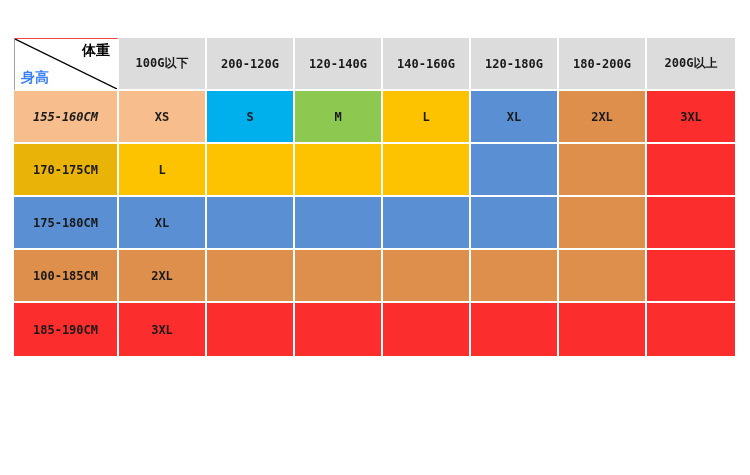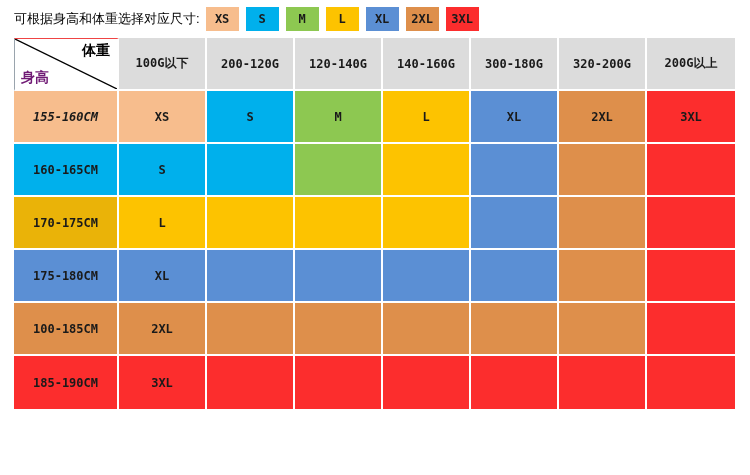--- a/index.html
+++ b/index.html
@@ -81,42 +81,30 @@
   }
   .corner svg{position:absolute;left:0;top:0;width:100%;height:100%;}
   .corner .lbl-w{
     position:absolute;right:7px;top:3px;
     font-family:"Liberation Sans","DejaVu Sans",sans-serif;
     font-size:14px;font-weight:700;color:#000;
   }
   .corner .lbl-h{
     position:absolute;left:6px;bottom:2px;
     font-family:Liberation Mono, monospace;
-    font-size:14px;font-weight:700;color:#701a75;
+    font-size:14px;font-weight:700;color:#3b82f6;
   }
   .cell{height:53px;}
   .cell.empty{color:transparent;}
 </style>
 </head>
 <body>
 
 <div id="root">
 
-  <div class="legend">
-    <span class="legend-text">可根据身高和体重选择对应尺寸:</span>
-    <div id="legend-badges" style="display:flex;align-items:center;">
-        <div class="legend-badge" style="background: rgb(247, 189, 141);">XS</div>
-        <div class="legend-badge" style="background: rgb(0, 176, 236);">S</div>
-        <div class="legend-badge" style="background: rgb(141, 200, 81);">M</div>
-        <div class="legend-badge" style="background: rgb(253, 195, 0);">L</div>
-        <div class="legend-badge" style="background: rgb(91, 143, 212);">XL</div>
-        <div class="legend-badge" style="background: rgb(222, 143, 75);">2XL</div>
-        <div class="legend-badge" style="background: rgb(252, 45, 45);">3XL</div>
-      </div>
-  </div>
 
   <table class="chart">
     <colgroup id="chart-cols">
         <col class="c-first">
         <col class="c-rest">
         <col class="c-rest">
         <col class="c-rest">
         <col class="c-rest">
         <col class="c-rest">
         <col class="c-rest">
@@ -128,45 +116,35 @@
           <svg viewBox="0 0 105 50" preserveAspectRatio="none">
             <line x1="0" y1="0" x2="105" y2="50" stroke="#000000" stroke-width="1.3"></line>
           </svg>
           <span class="lbl-w">体重</span>
           <span class="lbl-h">身高</span>
         </th>
       <th class="hdr">100G以下</th>
           <th class="hdr">200-120G</th>
           <th class="hdr">120-140G</th>
           <th class="hdr">140-160G</th>
-          <th class="hdr">300-180G</th>
-          <th class="hdr">320-200G</th>
+          <th class="hdr">120-180G</th>
+          <th class="hdr">180-200G</th>
           <th class="hdr">200G以上</th>
         </tr>
     </thead>
     <tbody id="chart-body">
         <tr>
           <td class="cell" style="background: rgb(247, 189, 141); font-style: italic;">155-160CM</td>
           <td class="cell" style="background: rgb(247, 189, 141);">XS</td>
           <td class="cell" style="background: rgb(0, 176, 236);">S</td>
           <td class="cell" style="background: rgb(141, 200, 81);">M</td>
           <td class="cell" style="background: rgb(253, 195, 0);">L</td>
           <td class="cell" style="background: rgb(91, 143, 212);">XL</td>
           <td class="cell" style="background: rgb(222, 143, 75);">2XL</td>
           <td class="cell" style="background: rgb(252, 45, 45);">3XL</td>
-        </tr>
-        <tr>
-          <td class="cell" style="background: rgb(0, 176, 236);">160-165CM</td>
-          <td class="cell" style="background: rgb(0, 176, 236);">S</td>
-          <td class="cell empty" style="background: rgb(0, 176, 236);"></td>
-          <td class="cell empty" style="background: rgb(141, 200, 81);"></td>
-          <td class="cell empty" style="background: rgb(253, 195, 0);"></td>
-          <td class="cell empty" style="background: rgb(91, 143, 212);"></td>
-          <td class="cell empty" style="background: rgb(222, 143, 75);"></td>
-          <td class="cell empty" style="background: rgb(252, 45, 45);"></td>
         </tr>
         <tr>
           <td class="cell" style="background: #eab308;">170-175CM</td>
           <td class="cell" style="background: rgb(253, 195, 0);">L</td>
           <td class="cell empty" style="background: rgb(253, 195, 0);"></td>
           <td class="cell empty" style="background: rgb(253, 195, 0);"></td>
           <td class="cell empty" style="background: rgb(253, 195, 0);"></td>
           <td class="cell empty" style="background: rgb(91, 143, 212);"></td>
           <td class="cell empty" style="background: rgb(222, 143, 75);"></td>
           <td class="cell empty" style="background: rgb(252, 45, 45);"></td>

